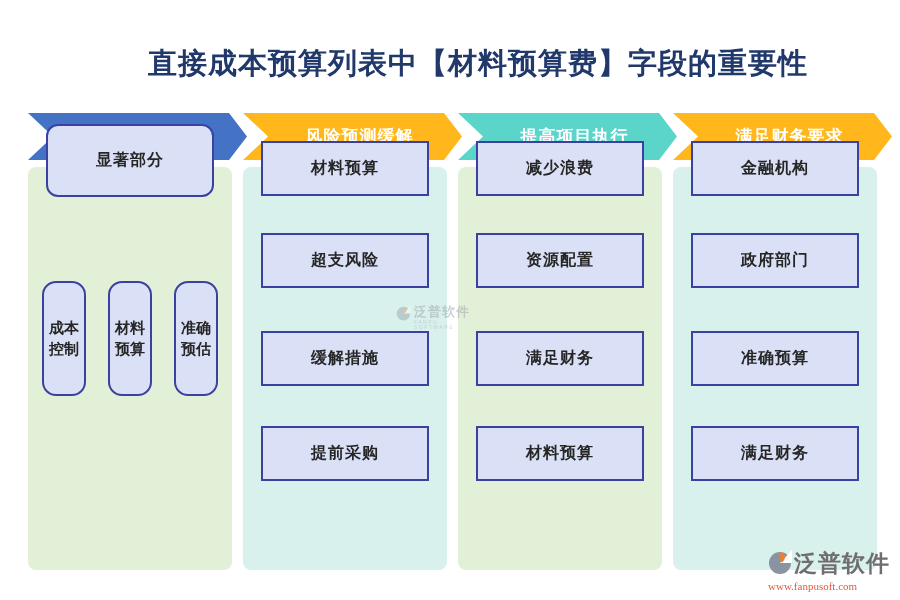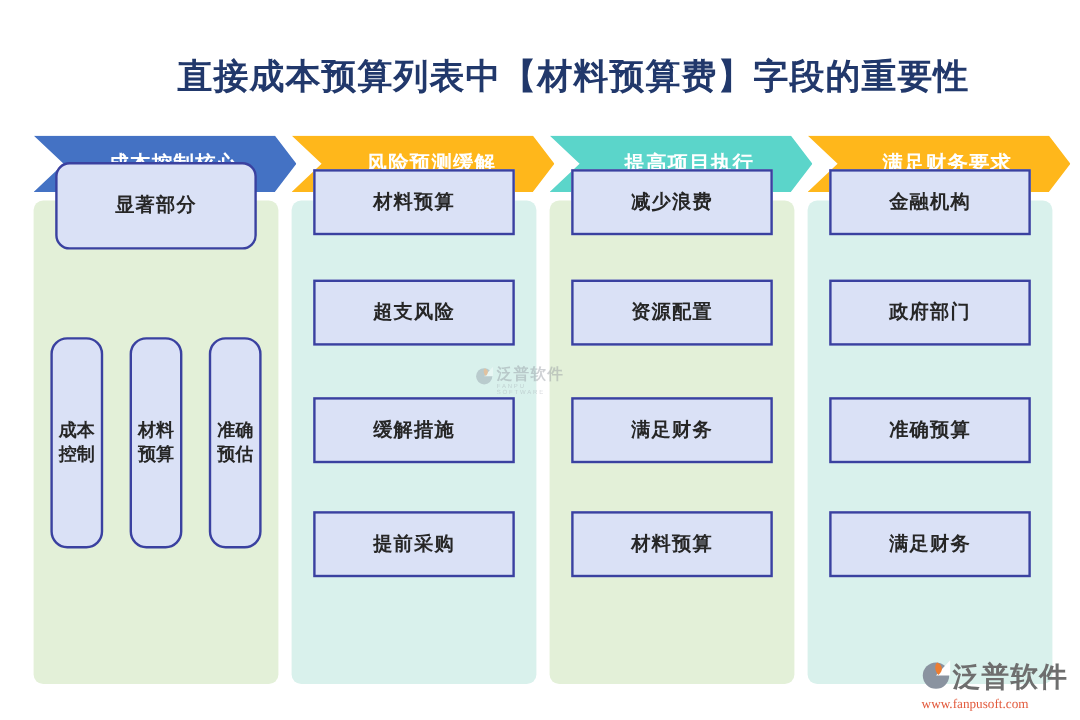--- a/index.html
+++ b/index.html
@@ -38,24 +38,24 @@
     position:absolute;left:18px;width:168px;height:55px;box-sizing:border-box;
     background:var(--box_fill,#DAE1F6);
     border:2px solid var(--box_border,#3A41A0);
     border-radius:0;
     display:flex;align-items:center;justify-content:center;
     font-size:16px;font-weight:bold;color:var(--text_dark,#262626);
     letter-spacing:1px;
   }
   .row0{top:28px}.row1{top:120px}.row2{top:218px}.row3{top:313px}
 
-  .wide{top:22px;height:73px;border-radius:12px;text-align:center;}
+  .wide{top:11px;height:73px;border-radius:12px;text-align:center;}
 
   .pill{
-    position:absolute;top:168px;width:44px;height:176px;box-sizing:border-box;
+    position:absolute;top:168px;width:44px;height:115px;box-sizing:border-box;
     background:var(--box_fill,#DAE1F6);
     border:2px solid var(--box_border,#3A41A0);
     border-radius:14px;
     display:flex;align-items:center;justify-content:center;
     font-size:15px;font-weight:bold;color:var(--text_dark,#262626);
     white-space:pre-line;text-align:left;line-height:1.35;
   }
   .p0{left:14px}.p1{left:80px}.p2{left:146px}
 
   .watermark{

